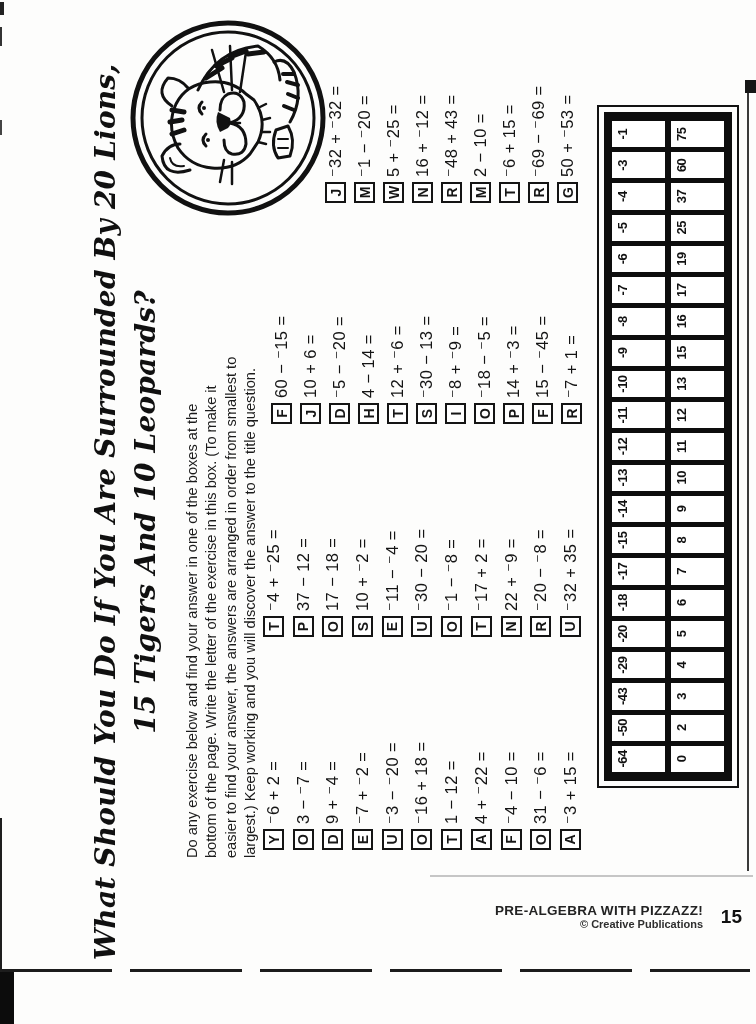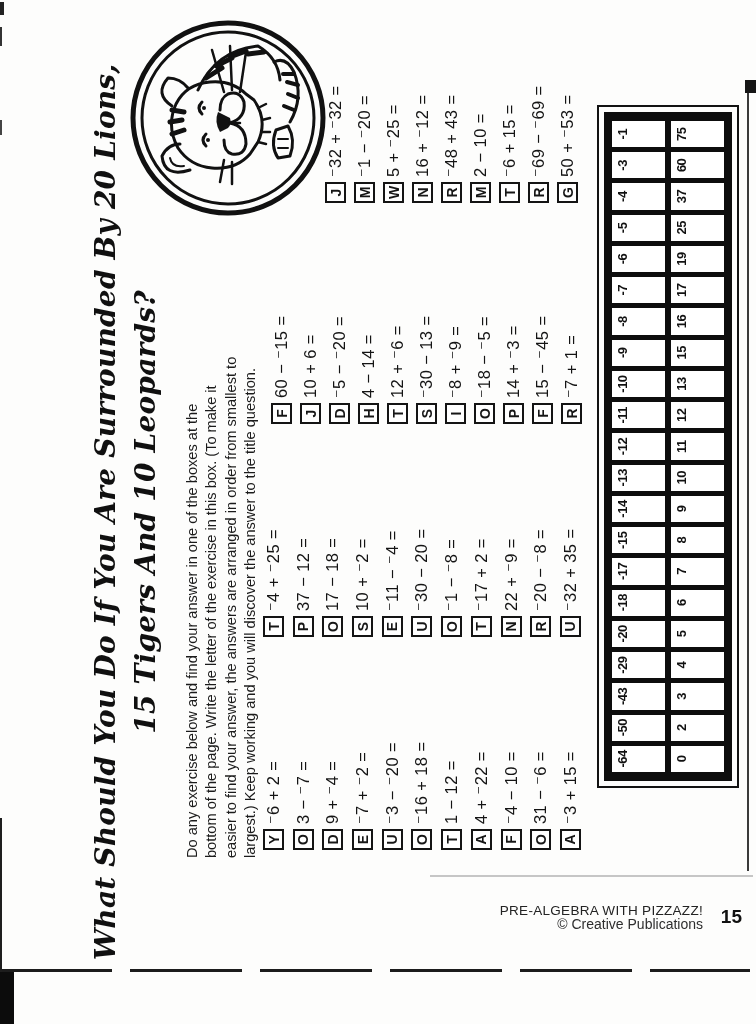--- a/index.html
+++ b/index.html
@@ -36,23 +36,23 @@
   
   .agrid-outer{position:absolute;left:236px;top:597px;width:683px;height:142px;
                border:2px solid #121212;padding:5px;box-sizing:border-box;}
   .agrid-black{background:#0d0d0d;width:100%;height:100%;box-sizing:border-box;
                padding:8px 9px;display:flex;flex-direction:column;justify-content:space-between;}
   .agrid-row{display:grid;grid-template-columns:repeat(21,1fr);gap:0 5px;height:53px;}
   .acell{background:#fff;text-align:center;padding-top:1px;box-sizing:border-box;}
   .acell span{font-size:13px;font-weight:600;letter-spacing:-0.5px;color:#111;}
 
   
-  .footer{position:absolute;right:53px;top:903px;text-align:right;}
+  .footer{position:absolute;right:53px;top:903px;text-align:right;font-weight:bold;}
   .footer-series{font-size:13.5px;letter-spacing:.3px;color:#232323;line-height:15px;}
-  .footer-copy{font-size:14px;color:#2e2e2e;line-height:12px;}
+  .footer-copy{font-size:11px;color:#2e2e2e;line-height:12px;}
   .footer-page{position:absolute;right:14px;top:906px;font-size:19px;font-weight:bold;color:#111;}
 
   .faint-line{position:absolute;left:430px;top:875px;width:323px;height:2px;background:#c6c6c6;}
   .dash-line{position:absolute;left:0;top:969px;width:750px;height:3px;
              background:repeating-linear-gradient(90deg,#1c1c1c 0 112px,rgba(0,0,0,0) 112px 130px);}
   .blk-bl{position:absolute;left:0;top:972px;width:14px;height:52px;background:#0c0c0c;}
   .tick-tl{position:absolute;left:0;top:2px;width:4px;height:13px;background:#222;}
   .tick-l1{position:absolute;left:0;top:27px;width:2px;height:19px;background:#333;}
   .tick-l2{position:absolute;left:0;top:120px;width:2px;height:15px;background:#444;}
   .line-lb{position:absolute;left:0;top:818px;width:2px;height:154px;background:#1e1e1e;}

